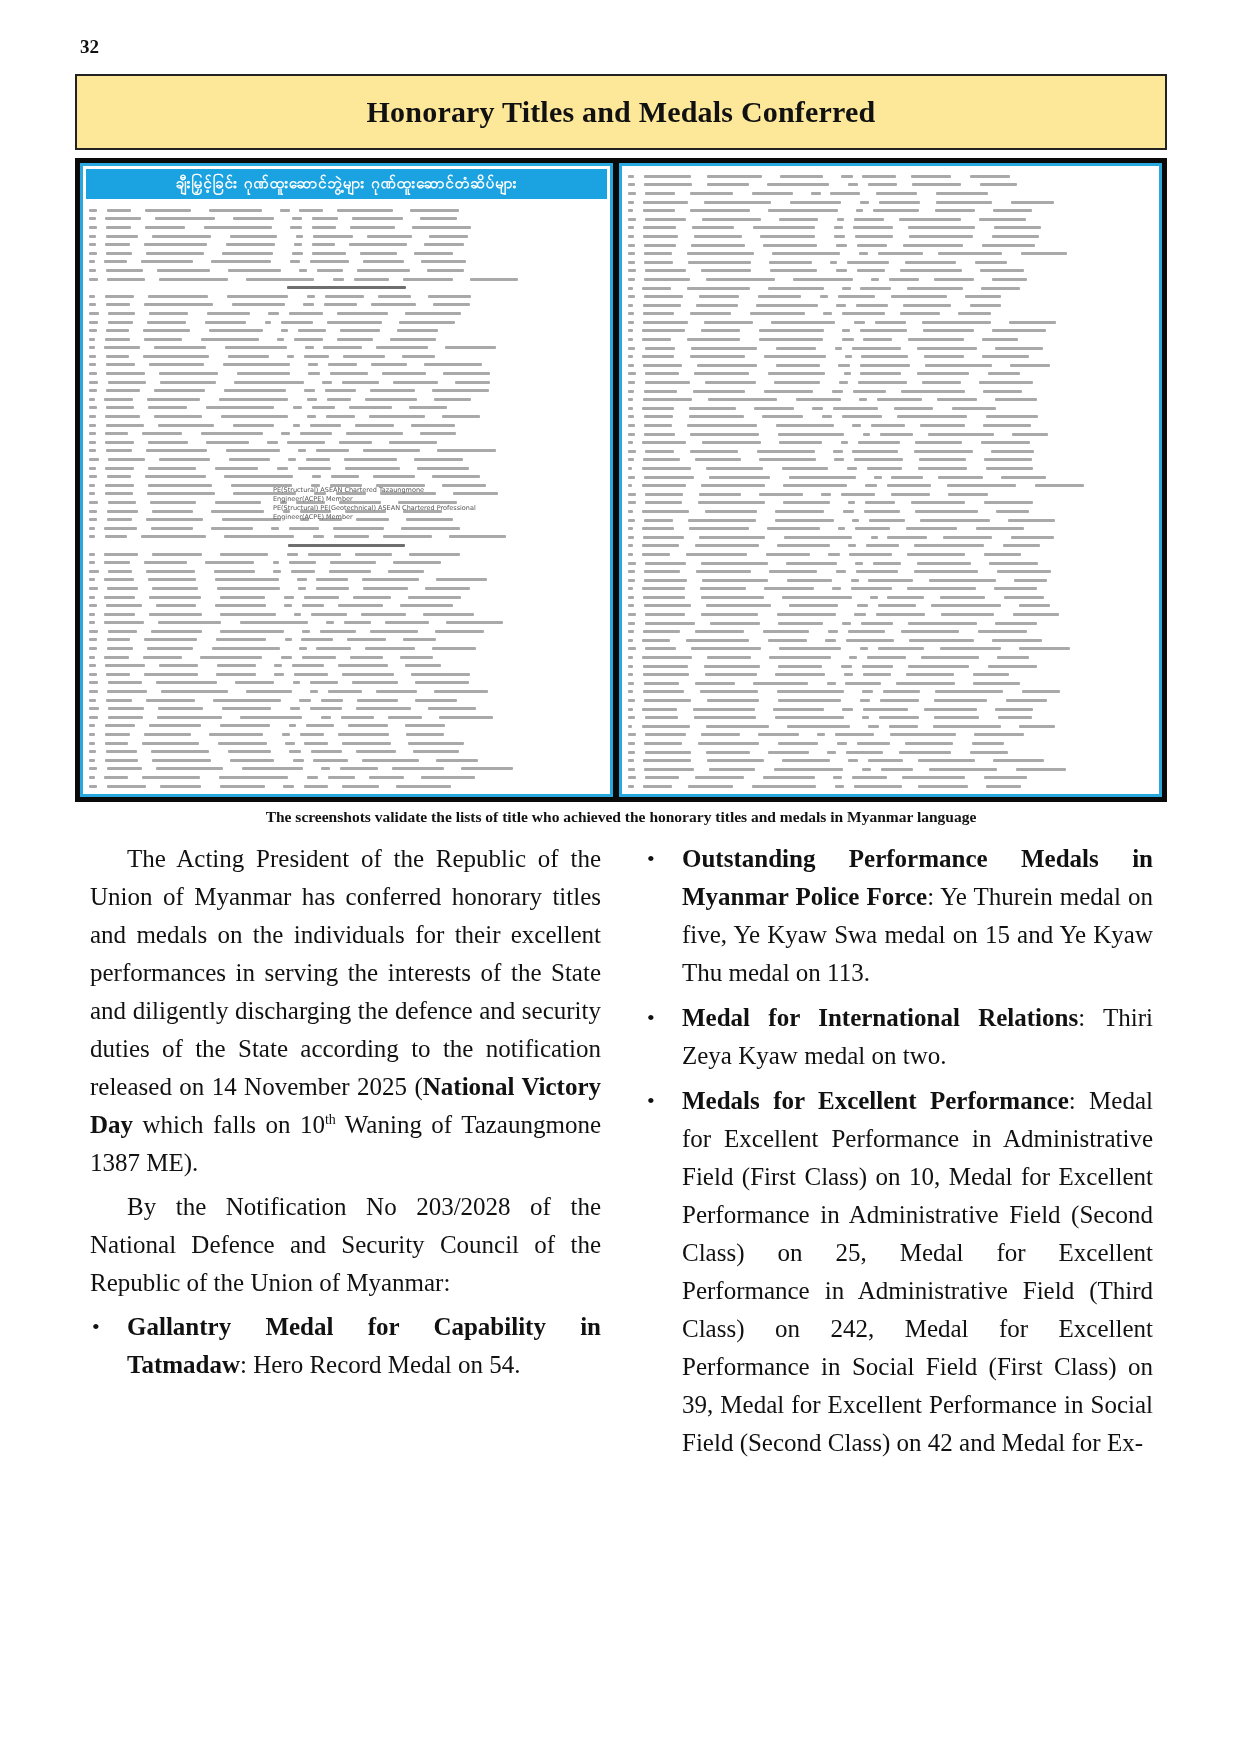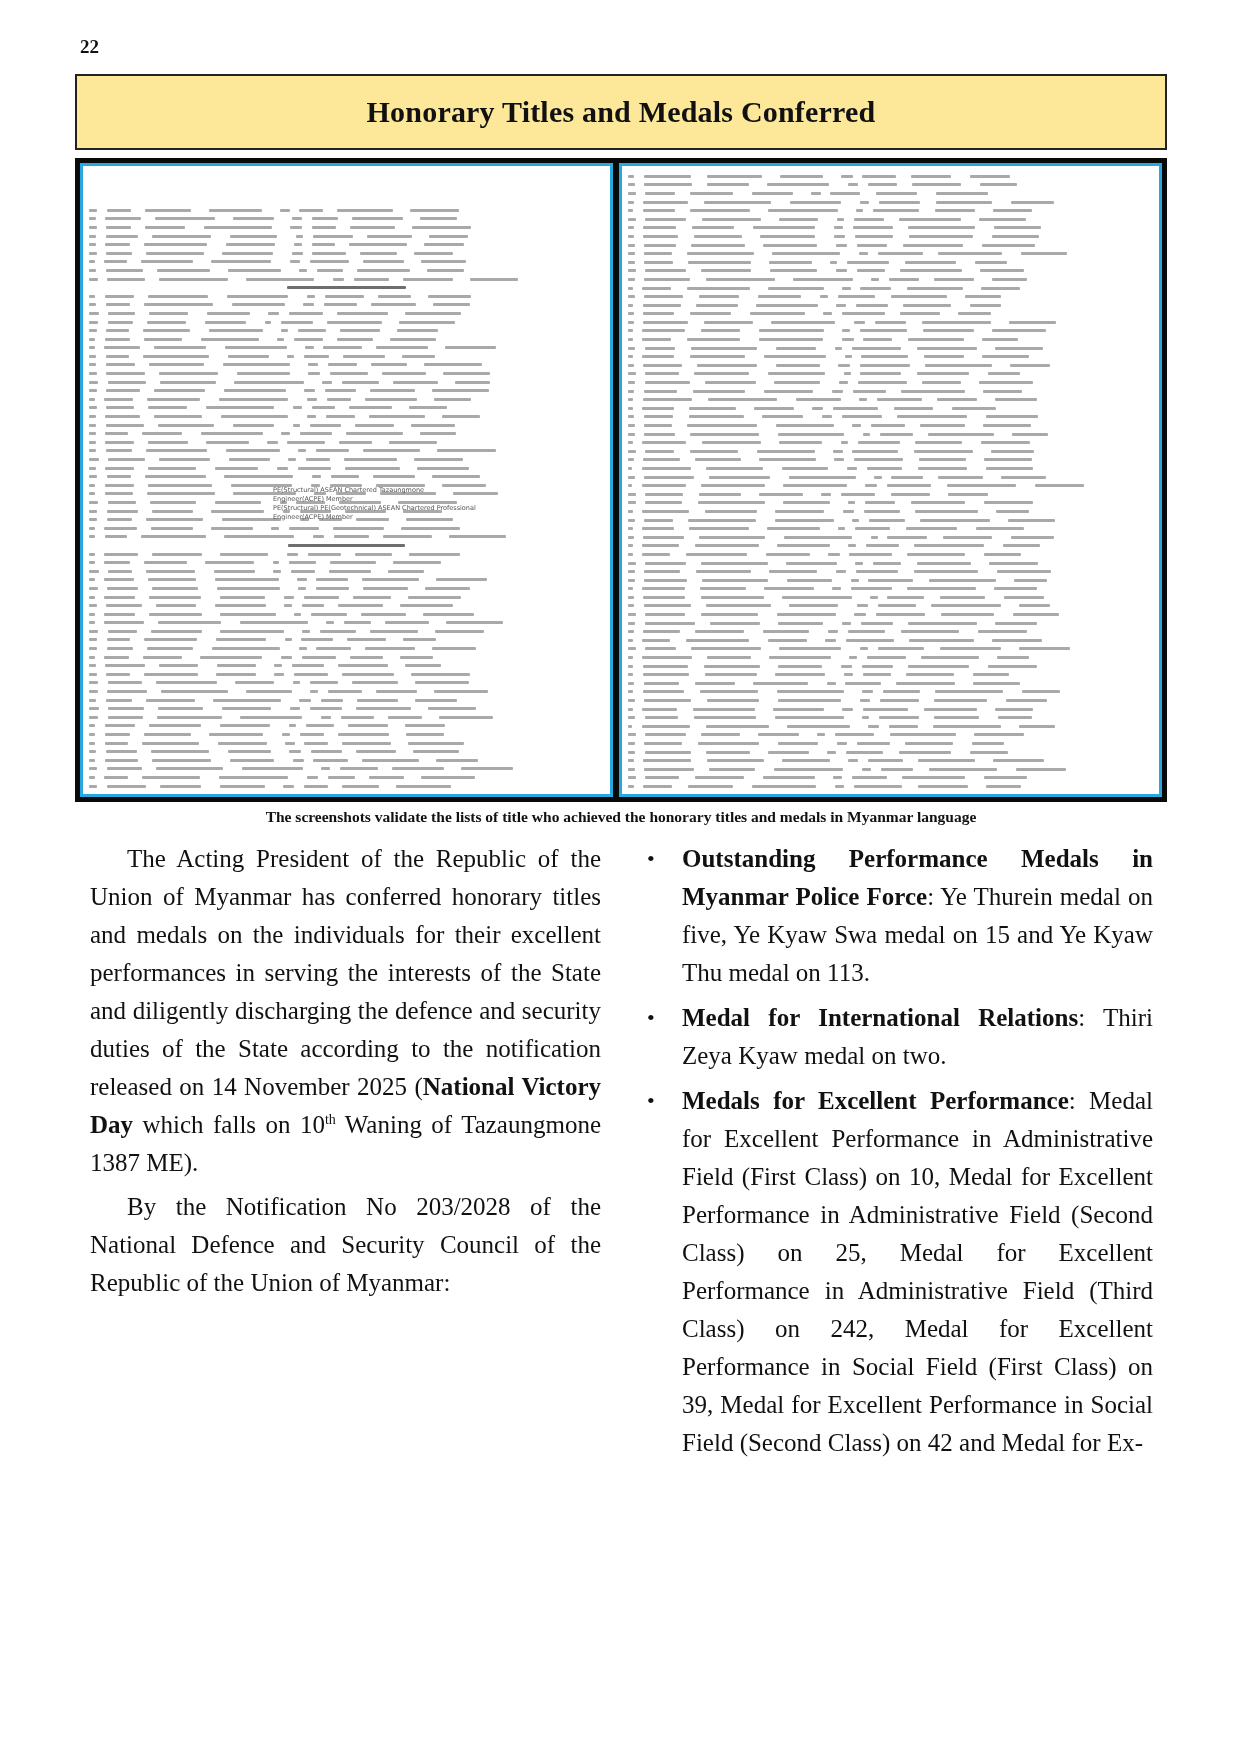--- a/index.html
+++ b/index.html
@@ -39,28 +39,29 @@
   .col p { margin: 0 0 6px 0; text-indent: 37px; }
   .col ul { margin: 0; padding: 0; list-style: none; }
   .col li { position: relative; padding-left: 37px; margin-bottom: 7px; }
   .col li::before { content: "\2022"; position: absolute; left: 2px; top: 0; font-size: 22px; }
   .col b { font-weight: bold; }
   sup { font-size: 14px; line-height: 0; vertical-align: super; }
 </style>
 </head>
 <body>
 
-<div class="page-number">22</div>
+<div class="page-number">32</div>
 
 <div class="title-box">
   <h1>Honorary Titles and Medals Conferred</h1>
 </div>
 
 <div class="screens">
   <div class="panel panel-left">
+    <div class="banner">ချီးမြှင့်ခြင်း ဂုဏ်ထူးဆောင်ဘွဲ့များ ဂုဏ်ထူးဆောင်တံဆိပ်များ</div>
     <div class="rows" id="rows-left">
         <div class="row">
           <div class="bar" style="width: 8.02355px; margin-right: 1.5px;"></div>
           <div class="bar" style="width: 24.0785px; margin-right: 6px;"></div>
           <div class="bar" style="width: 46.1853px; margin-right: 10.5px;"></div>
           <div class="bar" style="width: 52.4611px; margin-right: 10.5px;"></div>
           <div class="bar" style="width: 9.33447px; margin-right: 1.8px;"></div>
           <div class="bar" style="width: 23.414px; margin-right: 6px;"></div>
           <div class="bar" style="width: 56.7295px; margin-right: 9px;"></div>
           <div class="bar" style="width: 48.9144px; margin-right: 9px;"></div>
@@ -1452,20 +1453,21 @@
       </div>
   </div>
 </div>
 
 <div class="caption">The screenshots validate the lists of title who achieved the honorary titles and medals in Myanmar language</div>
 
 <div class="col col-left">
   <p><span>The Acting President of the Republic of the Union of Myanmar has conferred honorary titles and medals on the individuals for their excellent performances in serving the interests of the State and diligently discharging the defence and security duties of the State according to the notification released on 14 November 2025 (</span><b>National Victory Day</b><span> which falls on 10</span><sup>th</sup><span> Waning of Tazaungmone 1387 ME).</span></p>
   <p>By the Notification No 203/2028 of the National Defence and Security Council of the Republic of the Union of Myanmar:</p>
   <ul>
+    <li><b>Gallantry Medal for Capability in Tatmadaw</b><span>: Hero Record Medal on 54.</span></li>
   </ul>
 </div>
 
 <div class="col col-right">
   <ul>
     <li><b>Outstanding Performance Medals in Myanmar Police Force</b><span>: Ye Thurein medal on five, Ye Kyaw Swa medal on 15 and Ye Kyaw Thu medal on 113.</span></li>
     <li><b>Medal for International Relations</b><span>: Thiri Zeya Kyaw medal on two.</span></li>
     <li><b>Medals for Excellent Performance</b><span>: Medal for Excellent Performance in Administrative Field (First Class) on 10, Medal for Excellent Performance in Administrative Field (Second Class) on 25, Medal for Excellent Performance in Administrative Field (Third Class) on 242, Medal for Excellent Performance in Social Field (First Class) on 39, Medal for Excellent Performance in Social Field (Second Class) on 42 and Medal for Ex-</span></li>
   </ul>
 </div>

